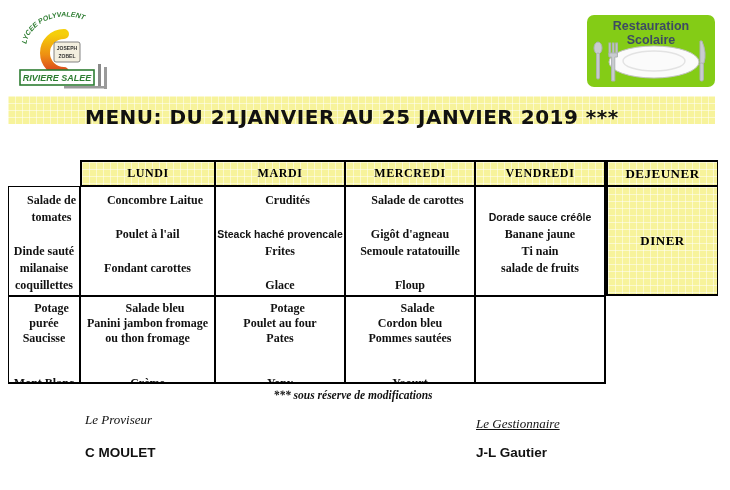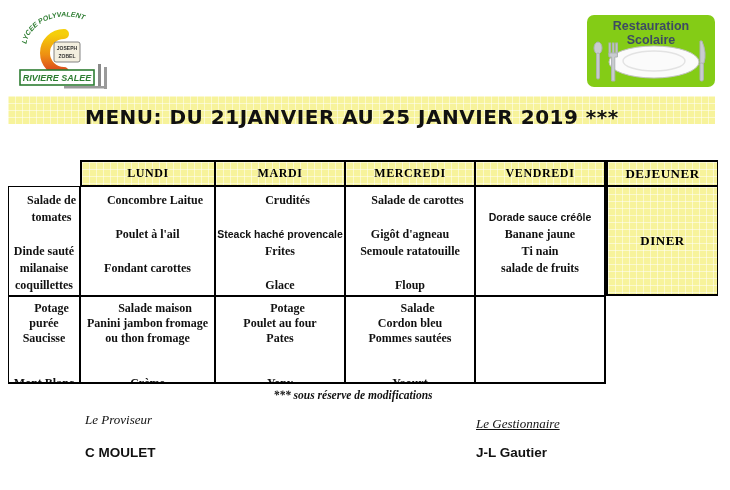--- a/index.html
+++ b/index.html
@@ -176,21 +176,21 @@
     <div class="cell checker row-label bottom-edge">DINER</div>
     <div class="cell menu-cell diner bottom-edge">
       <div class="line">Potage</div>
       <div class="line">purée</div>
       <div class="line">Saucisse</div>
       <div class="line"></div>
       <div class="line"></div>
       <div class="line">Mont Blanc</div>
     </div>
     <div class="cell menu-cell diner bottom-edge">
-      <div class="line">Salade maison</div>
+      <div class="line">Salade bleu</div>
       <div class="line">Panini jambon fromage</div>
       <div class="line">ou thon fromage</div>
       <div class="line"></div>
       <div class="line"></div>
       <div class="line">Crème</div>
     </div>
     <div class="cell menu-cell diner bottom-edge">
       <div class="line">Potage</div>
       <div class="line">Poulet au four</div>
       <div class="line">Pates</div>

